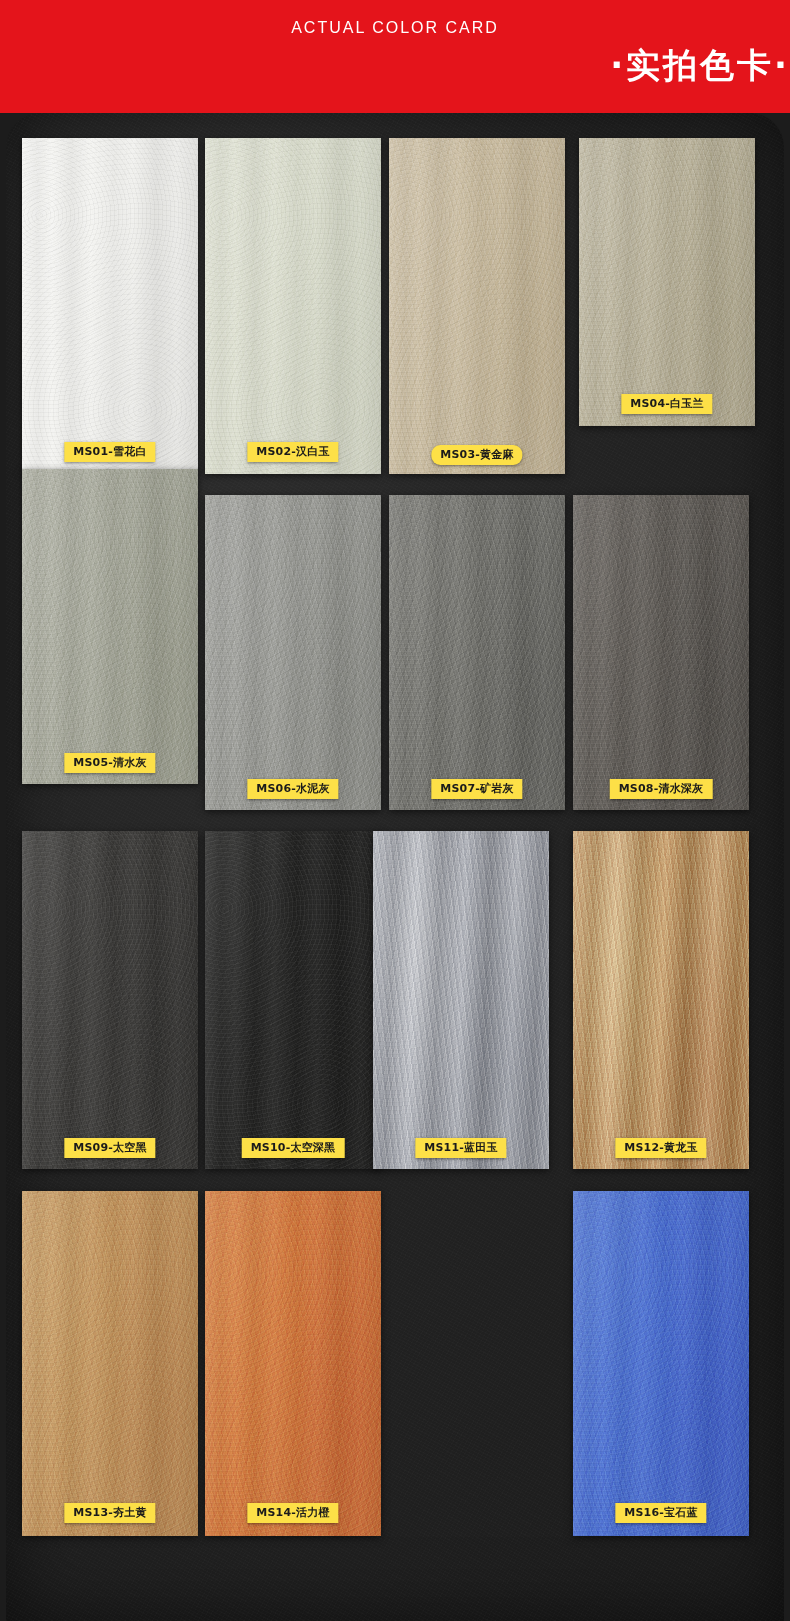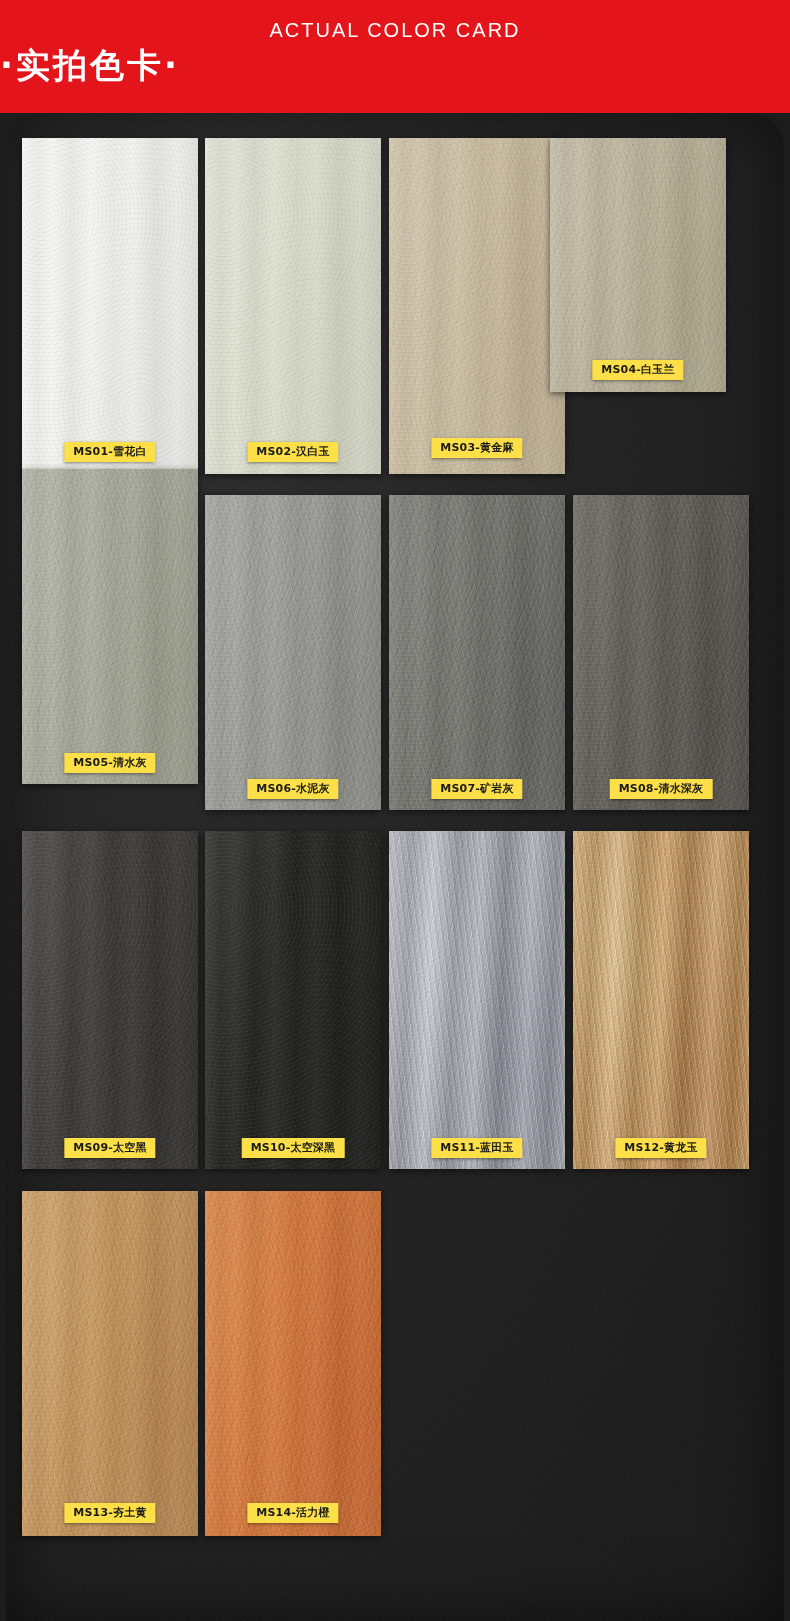--- a/index.html
+++ b/index.html
@@ -14,27 +14,27 @@
   
   .header {
     position:absolute; left:0; top:0; width:790px; height:113px;
     background:#e4141b;
     overflow:hidden;
   }
   .header-en {
     position:absolute; top:19px; left:0; width:790px;
     text-align:center;
     color:#ffffff;
-    font-size:20px;
+    font-size:16px;
     letter-spacing:2.0px;
     font-weight:400;
   }
   .header-cn {
     position:absolute; top:43px; left:0; width:790px;
-    text-align:left;
+    text-align:right;
     color:#ffffff;
     font-size:34px;
     font-weight:bold;
     letter-spacing:3px;
     font-family:"DejaVu Sans","Liberation Sans",sans-serif;
     white-space:nowrap;
   }
 
   
   .board {
@@ -155,23 +155,23 @@
       </div>
       <div class="label" style="bottom: 12px;">MS02-汉白玉</div>
     </div>
     <div class="cell" style="left: 389px; top: 138px; width: 176px; height: 336px;">
       <div class="swatch" style="background: rgb(203, 189, 161);">
         <div class="tex"></div>
         <div class="grain"></div>
         <div class="vstreak"></div>
         <div class="sheen"></div>
       </div>
-      <div class="label" style="bottom: 16px;">MS03-黄金麻</div>
-    </div>
-    <div class="cell" style="left: 550px; top: 138px; width: 176px; height: 254px; border-radius: 13px;">
+      <div class="label" style="bottom: 9px; border-radius: 9px;">MS03-黄金麻</div>
+    </div>
+    <div class="cell" style="left: 579px; top: 138px; width: 176px; height: 288px; border-radius: 13px;">
       <div class="swatch" style="background: rgb(187, 180, 156);">
         <div class="tex"></div>
         <div class="grain"></div>
         <div class="vstreak"></div>
         <div class="sheen"></div>
       </div>
       <div class="label" style="bottom: 12px;">MS04-白玉兰</div>
     </div>
     <div class="cell" style="left: 22px; top: 469px; width: 176px; height: 315px;">
       <div class="swatch" style="background: rgb(168, 170, 156);">
@@ -220,21 +220,21 @@
     </div>
     <div class="cell" style="left: 205px; top: 831px; width: 176px; height: 338px;">
       <div class="swatch" style="background: rgb(35, 35, 34);">
         <div class="tex"></div>
         <div class="grain"></div>
         <div class="vstreak"></div>
         <div class="sheen"></div>
       </div>
       <div class="label" style="bottom: 11px; margin-top: 25px;">MS10-太空深黑</div>
     </div>
-    <div class="cell" style="left: 389px; top: 831px; width: 176px; height: 338px;">
+    <div class="cell" style="left: 373px; top: 831px; width: 176px; height: 338px;">
       <div class="swatch stone" style="background: rgb(168, 171, 179);">
         <div class="tex"></div>
         <div class="grain"></div>
         <div class="vstreak"></div>
         <div class="sheen"></div>
       </div>
       <div class="label" style="bottom: 11px;">MS11-蓝田玉</div>
     </div>
     <div class="cell" style="left: 573px; top: 831px; width: 176px; height: 338px;">
       <div class="swatch stone" style="background: rgb(199, 154, 98);">
@@ -256,13 +256,22 @@
     </div>
     <div class="cell" style="left: 205px; top: 1191px; width: 176px; height: 345px;">
       <div class="swatch" style="background: rgb(212, 120, 60);">
         <div class="tex"></div>
         <div class="grain"></div>
         <div class="vstreak"></div>
         <div class="sheen"></div>
       </div>
       <div class="label" style="bottom: 13px;">MS14-活力橙</div>
     </div>
+    <div class="cell" style="left: 573px; top: 1191px; width: 176px; height: 345px;">
+      <div class="swatch" style="background: rgb(74, 110, 210);">
+        <div class="tex"></div>
+        <div class="grain"></div>
+        <div class="vstreak"></div>
+        <div class="sheen"></div>
+      </div>
+      <div class="label" style="bottom: 13px;">MS16-宝石蓝</div>
+    </div>
   </div>
 
 </body></html>

